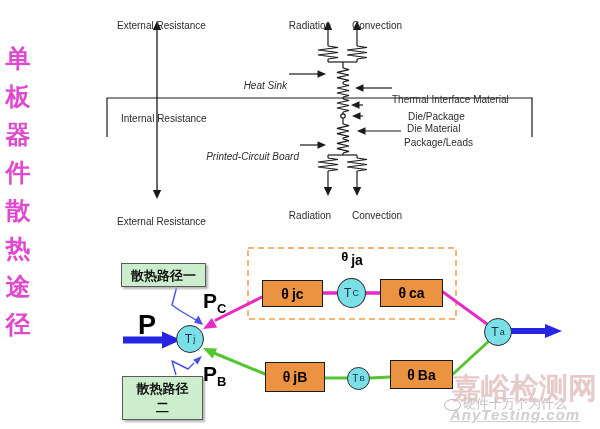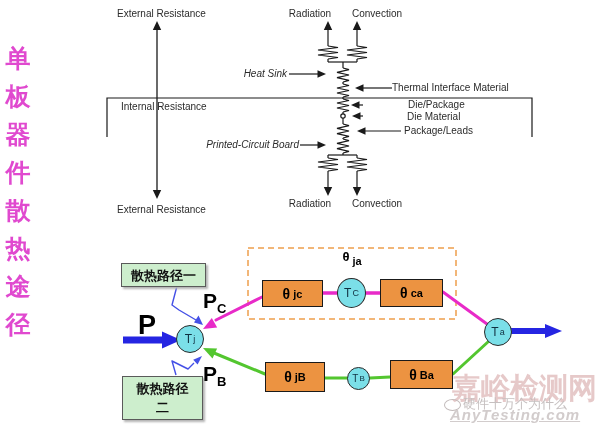--- a/index.html
+++ b/index.html
@@ -2,28 +2,28 @@
 <html><head>
 <meta charset="utf-8">
 <style>
   html,body{margin:0;padding:0;background:#888;}
   .stage{position:relative;width:600px;height:429px;background:#ffffff;overflow:hidden;
          font-family:"Liberation Sans",sans-serif;}
   
   .side-title{position:absolute;left:4px;top:46px;width:28px;display:flex;flex-direction:column;
               gap:13px;text-align:center;color:#e049cf;font:bold 25px/25px "Liberation Serif",serif;}
   
-  .lbl{position:absolute;font:10px/12px "Liberation Sans",sans-serif;color:#2b2b2b;white-space:nowrap;}
+  .lbl{position:absolute;font:10px/12px "Liberation Sans",sans-serif;color:#2b2b2b;white-space:nowrap;margin-top:12px;}
   .lbl.c{transform:translateX(-50%);}
   .lbl.r{transform:translateX(-100%);font-style:italic;}
   
   .rbox{position:absolute;background:#ec9341;border:1.5px solid #1a1a1a;box-sizing:border-box;
         display:flex;align-items:center;justify-content:center;color:#000;
         font:bold 14px/14px "Liberation Sans",sans-serif;}
-  .rbox sub,.tsub sub{font-size:11px;margin-left:3px;}
+  .rbox sub,.tsub sub{font-size:14px;margin-left:3px;}
   .node{position:absolute;background:#7bdfe8;border:1.4px solid #2a2a2a;border-radius:50%;
         box-sizing:border-box;display:flex;align-items:center;justify-content:center;
         color:#103040;font:12px/12px "Liberation Sans",sans-serif;}
   .node sub{font-size:9px;margin-left:1px;}
   .node.small{font-size:10px;}
   .node.small sub{font-size:8px;}
   .gbox{position:absolute;background:#cdeecd;border:1px solid #5a5a5a;box-sizing:border-box;
         box-shadow:2px 2px 2px #b4b4b4;display:flex;flex-direction:column;align-items:center;
         justify-content:center;color:#111;font:bold 13px/19px "Liberation Sans",sans-serif;}
   .pbig{position:absolute;font:bold 27px/27px "Liberation Sans",sans-serif;color:#000;}

